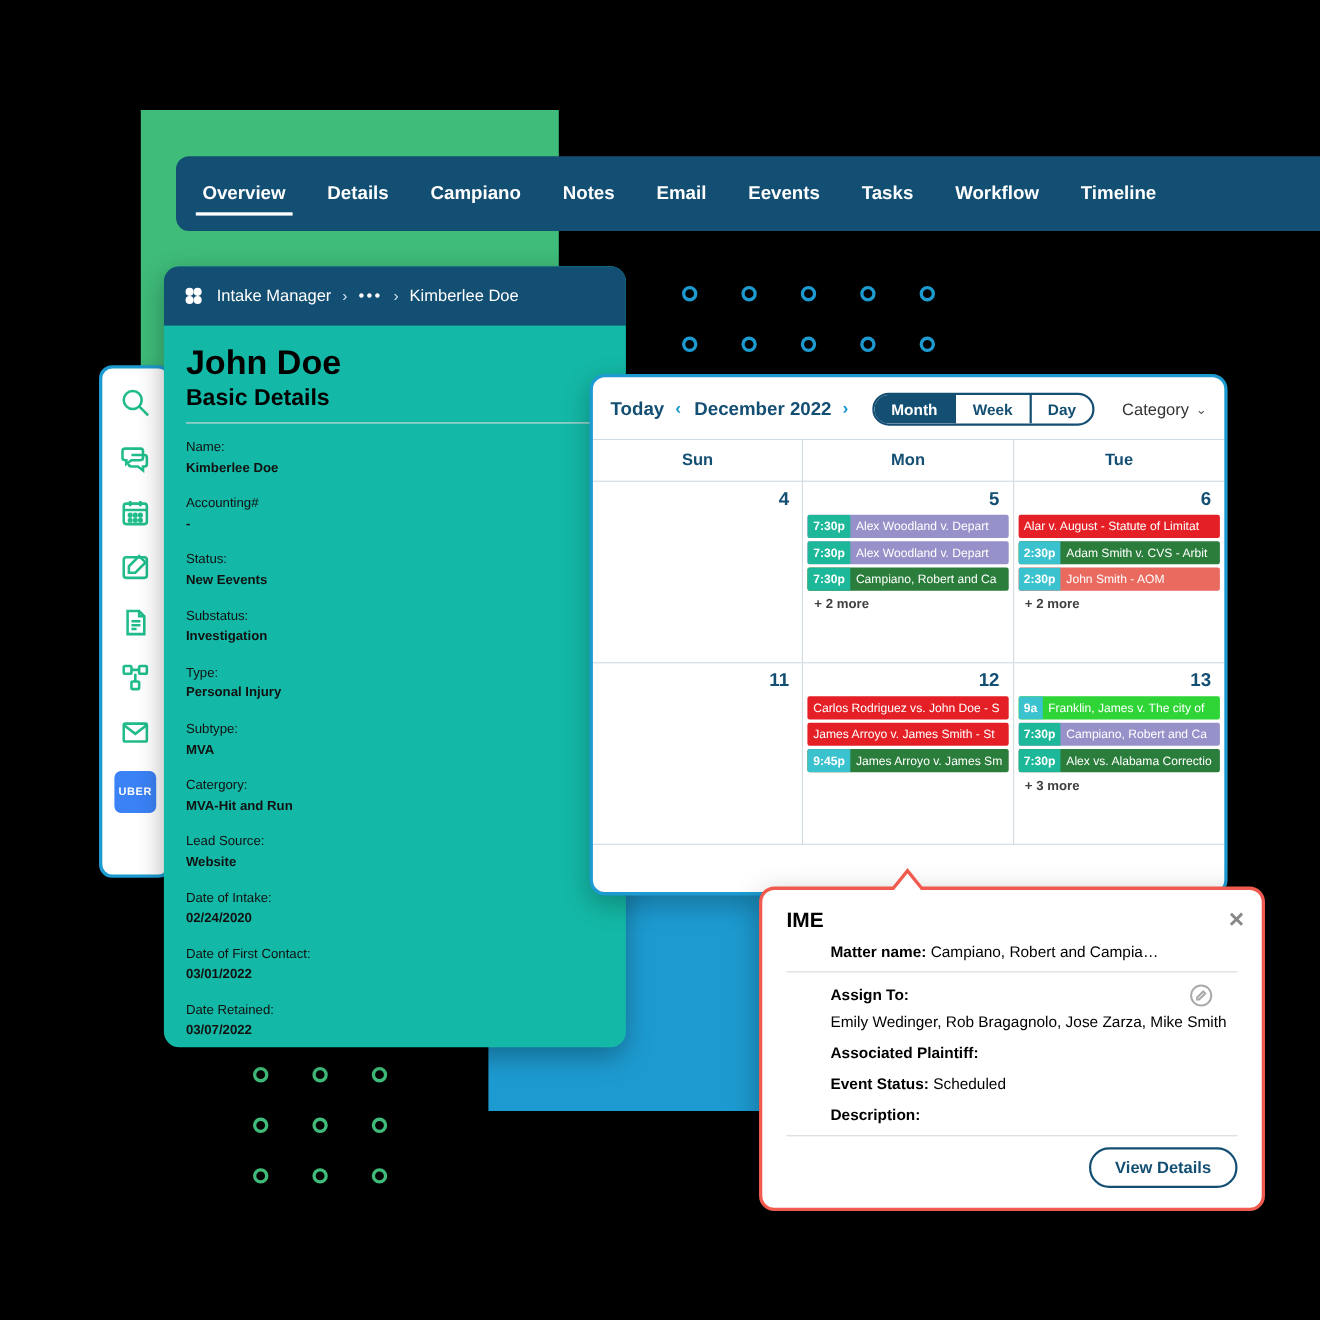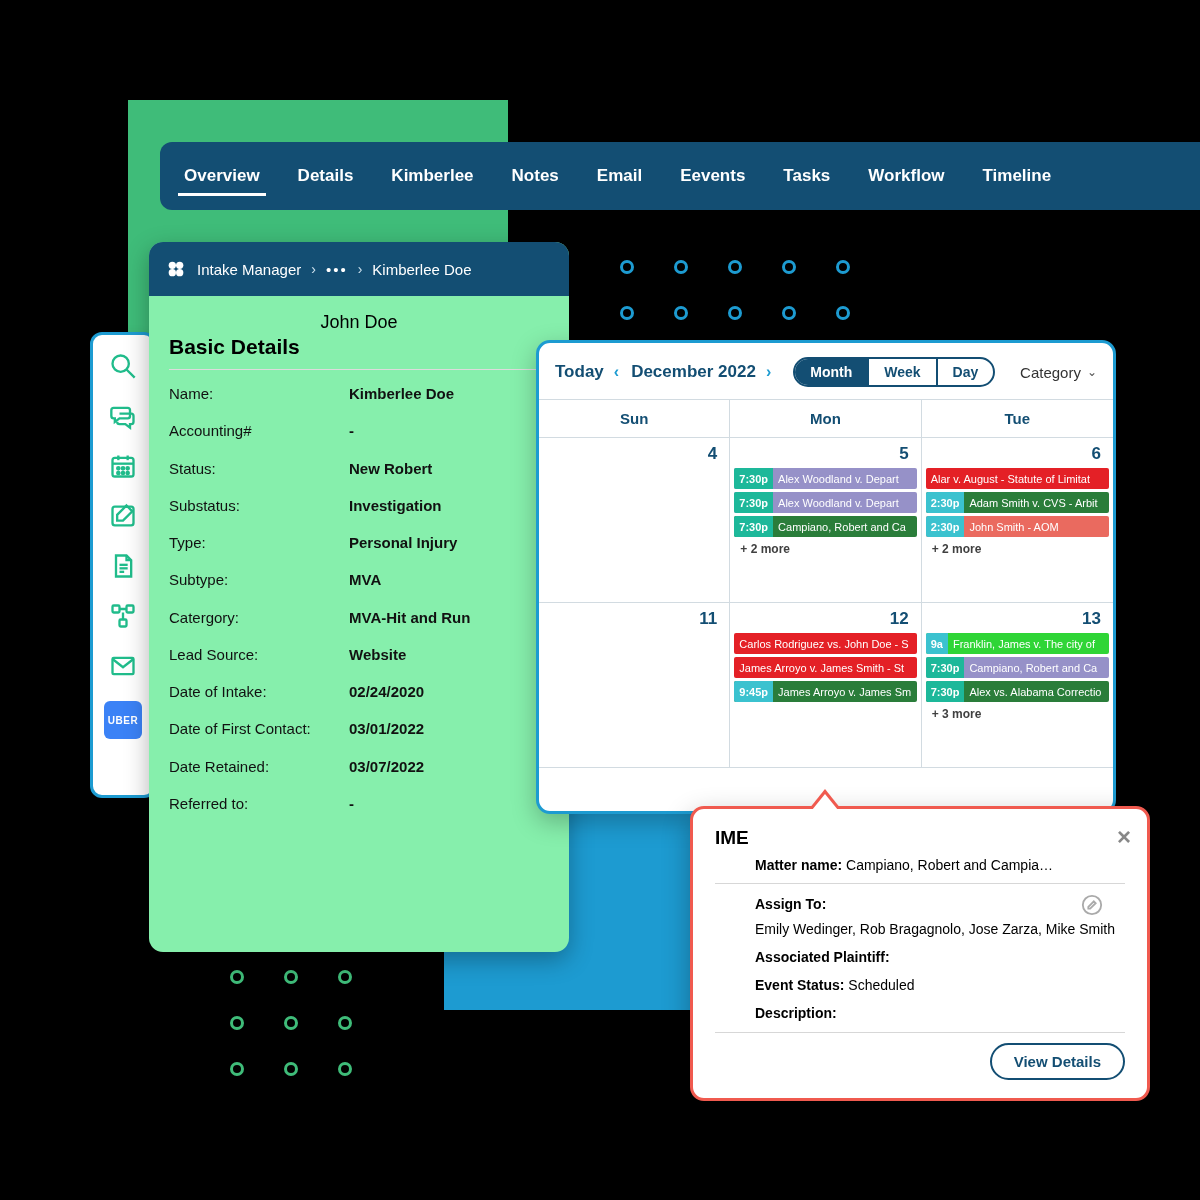--- a/index.html
+++ b/index.html
@@ -29,32 +29,32 @@
 
   
   .rail { position:absolute; left:90px; top:332px; width:66px; height:466px; background:#fff;
           border:3px solid #1d9bd1; border-radius:12px; display:flex; flex-direction:column;
           align-items:center; padding:16px 0; gap:20px; box-shadow:0 4px 12px rgba(0,0,0,.15); }
   .rail .icon { width:30px; height:30px; color:#20bc8b; display:flex; align-items:center; justify-content:center; }
   .rail .uber { width:38px; height:38px; background:#3b82f6; color:#fff; font-size:10px; font-weight:700;
                border-radius:6px; display:flex; align-items:center; justify-content:center; letter-spacing:.5px; }
 
   
-  .intake { position:absolute; left:149px; top:242px; width:420px; height:710px; background:#86efac;
+  .intake { position:absolute; left:149px; top:242px; width:420px; height:710px; background:#14b8a6;
             border-radius:14px; box-shadow:0 8px 24px rgba(0,0,0,.3); overflow:hidden; }
   .intake-head { background:#134e73; color:#fff; height:54px; display:flex; align-items:center; padding:0 16px;
                  gap:10px; font-size:15px; }
   .intake-head .logo { width:22px; height:22px; }
   .intake-head .chev { color:#cfe3ef; font-size:14px; }
   .intake-head .ellipsis { letter-spacing:2px; }
   .intake-body { padding:16px 20px 20px; }
-  .intake-body h2 { font-size:18px; font-weight:400; margin-bottom:2px;text-align:center; }
+  .intake-body h2 { font-size:31px; font-weight:700; margin-bottom:2px; }
   .intake-body h3 { font-size:21px; font-weight:700; margin-bottom:10px; }
   .intake-body hr { border:none; border-top:1px solid #dcdcdc; margin-bottom:12px; }
-  .detail-row { display:flex; align-items:baseline; font-size:15px; line-height:1.55; margin-bottom:14px; }
+  .detail-row { display:flex; align-items:baseline; font-size:12px; line-height:1.55; margin-bottom:14px;flex-direction:column; }
   .detail-row .lbl { width:180px; color:#111; }
   .detail-row .val { font-weight:700; color:#111; }
 
   
   .cal { position:absolute; left:536px; top:340px; width:580px; height:474px; background:#fff;
          border:3px solid #1d9bd1; border-radius:14px; box-shadow:0 8px 24px rgba(0,0,0,.25); overflow:hidden; }
   .cal-top { display:flex; align-items:center; padding:14px 16px 12px; gap:10px; }
   .cal-top .today { font-weight:700; font-size:17px; color:#134e73; }
   .cal-top .month { font-weight:700; font-size:17px; color:#134e73; margin-left:2px; }
   .cal-top .arrow { color:#1d9bd1; font-size:16px; font-weight:800; cursor:pointer; }
@@ -133,21 +133,21 @@
     <span style="left:54px;top:46px"></span>
     <span style="left:108px;top:46px"></span>
   <span style="left:0;top:92px"></span>
     <span style="left:54px;top:92px"></span>
     <span style="left:108px;top:92px"></span>
 </div>
 
 <div class="navbar">
   <div class="tab active">Overview</div>
   <div class="tab">Details</div>
-  <div class="tab">Kimberlee</div>
+  <div class="tab">Campiano</div>
   <div class="tab">Notes</div>
   <div class="tab">Email</div>
   <div class="tab">Eevents</div>
   <div class="tab">Tasks</div>
   <div class="tab">Workflow</div>
   <div class="tab">Timeline</div>
 </div>
 
 <div class="rail">
   <div class="icon">
@@ -230,21 +230,21 @@
         <div class="detail-row">
           <span class="lbl">Name:</span>
           <span class="val">Kimberlee Doe</span>
         </div>
         <div class="detail-row">
           <span class="lbl">Accounting#</span>
           <span class="val">-</span>
         </div>
         <div class="detail-row">
           <span class="lbl">Status:</span>
-          <span class="val">New Robert</span>
+          <span class="val">New Eevents</span>
         </div>
         <div class="detail-row">
           <span class="lbl">Substatus:</span>
           <span class="val">Investigation</span>
         </div>
         <div class="detail-row">
           <span class="lbl">Type:</span>
           <span class="val">Personal Injury</span>
         </div>
         <div class="detail-row">

